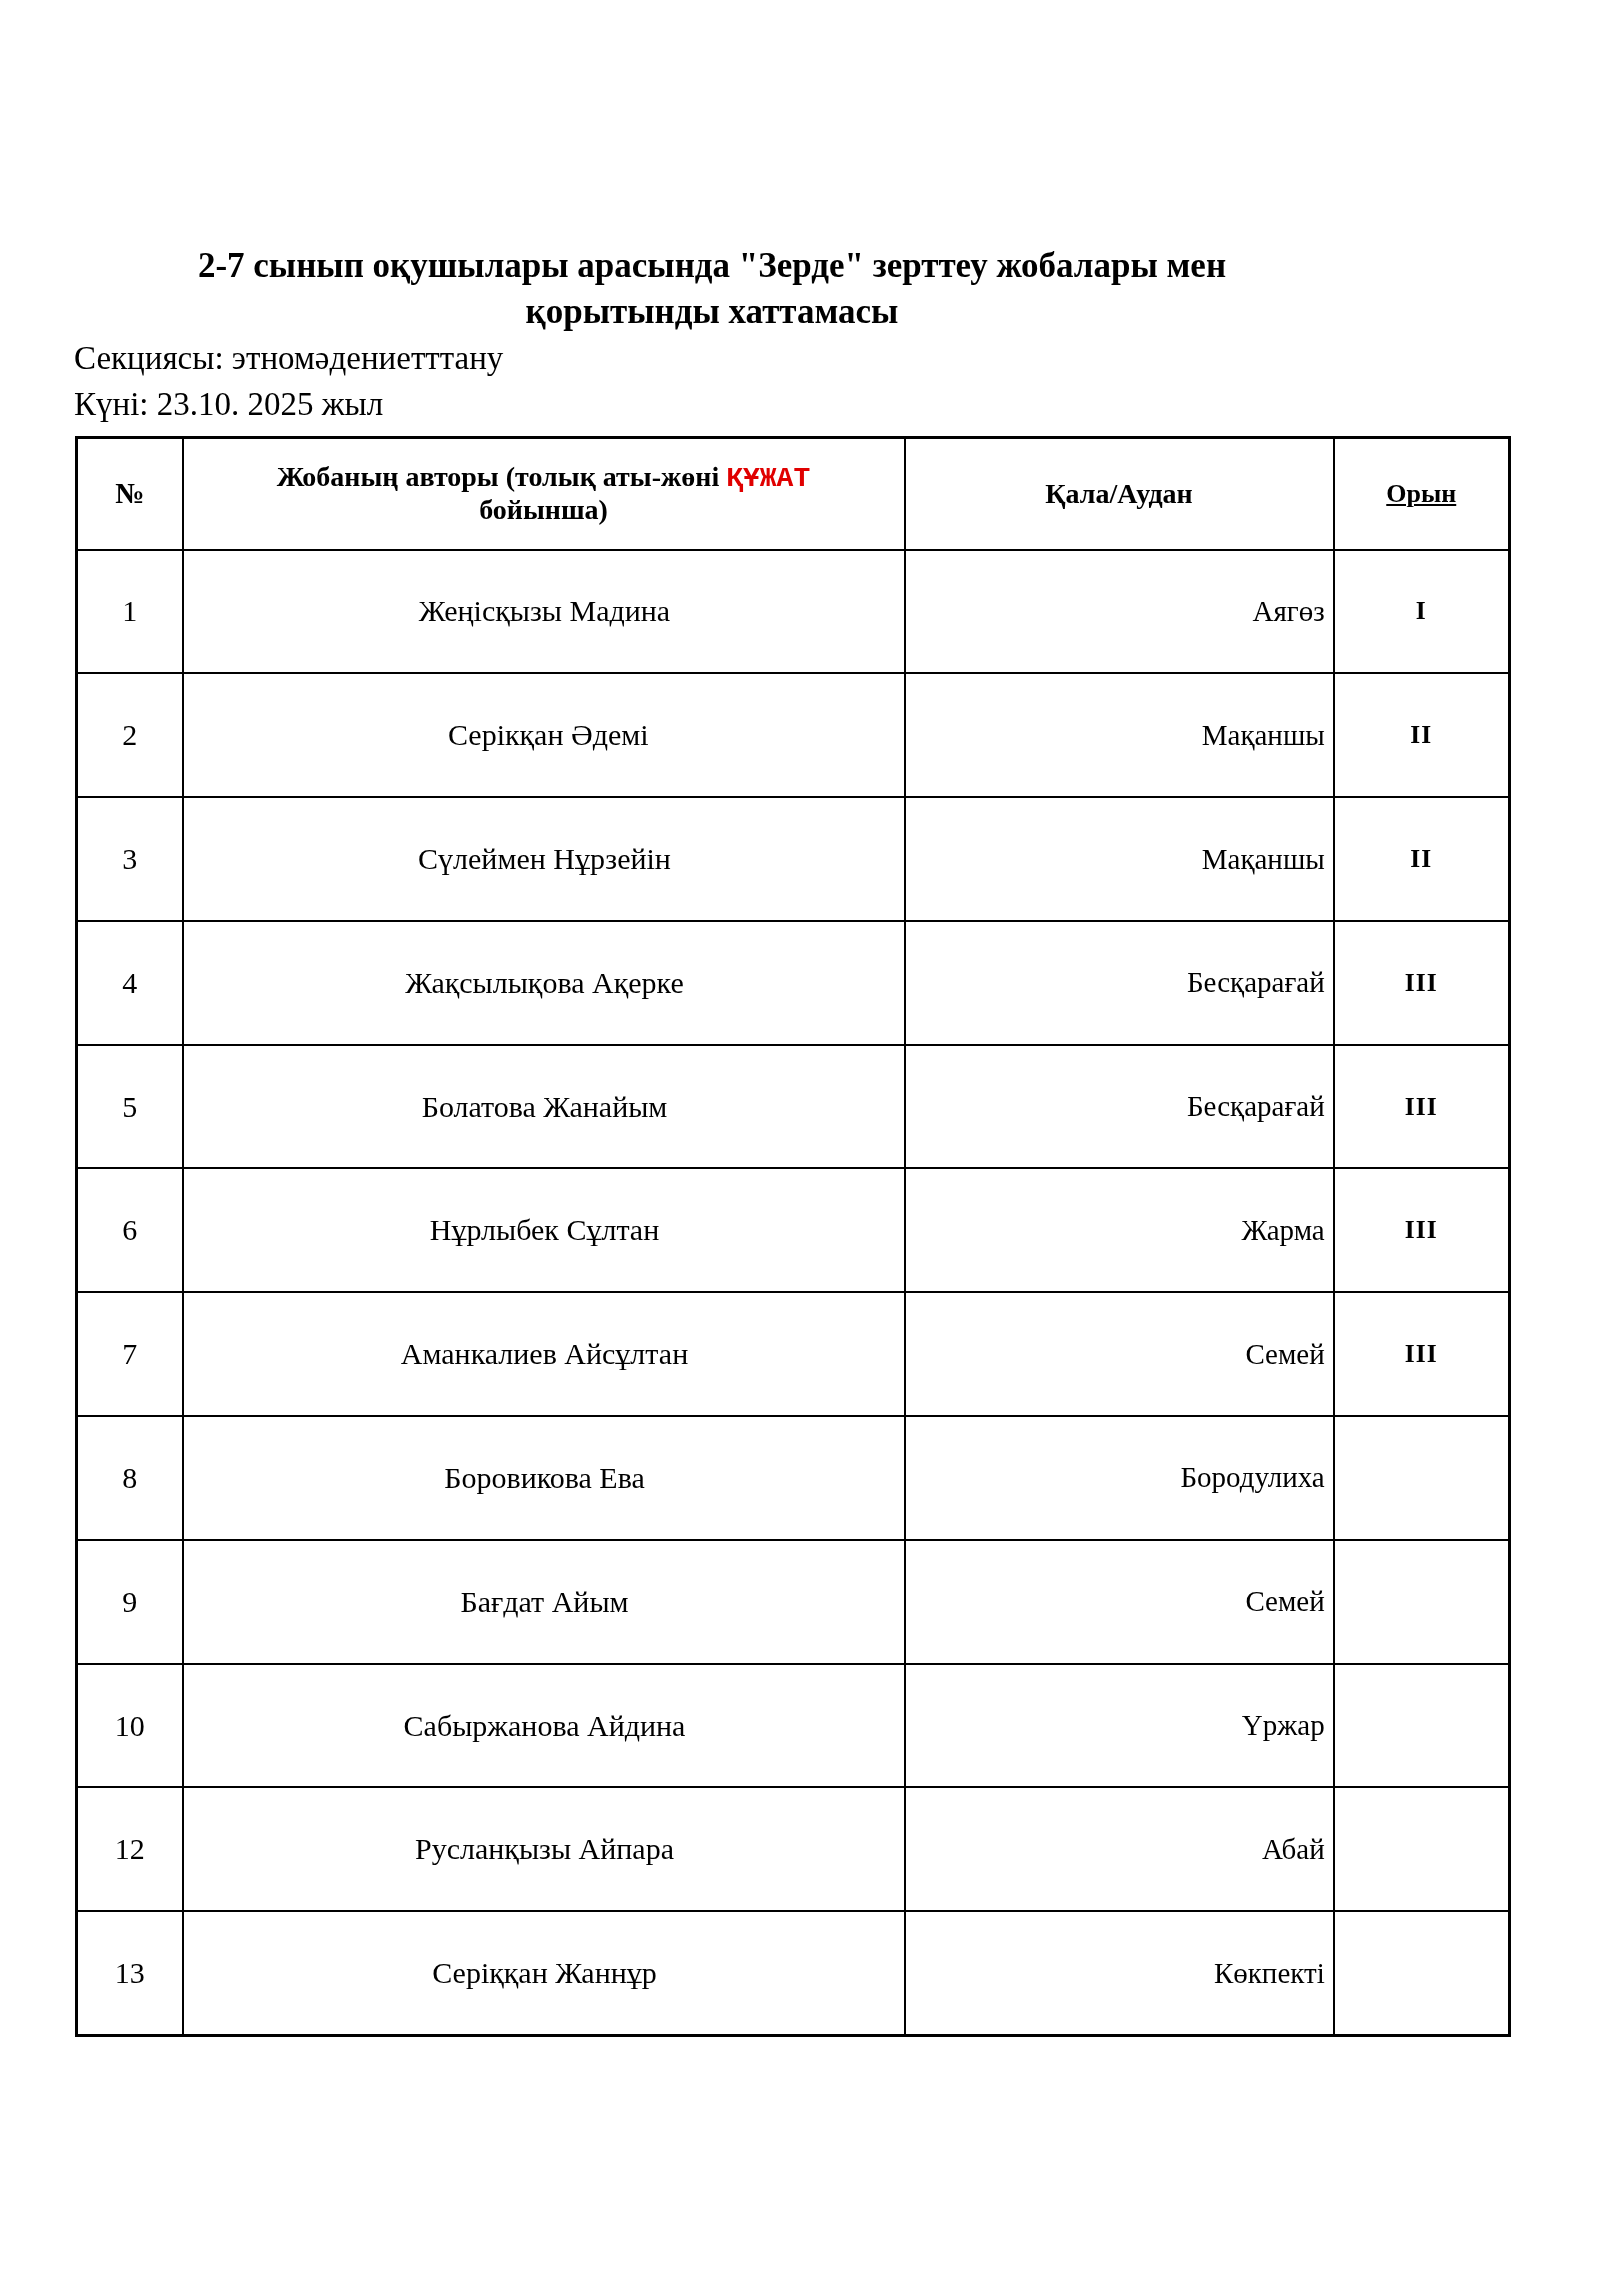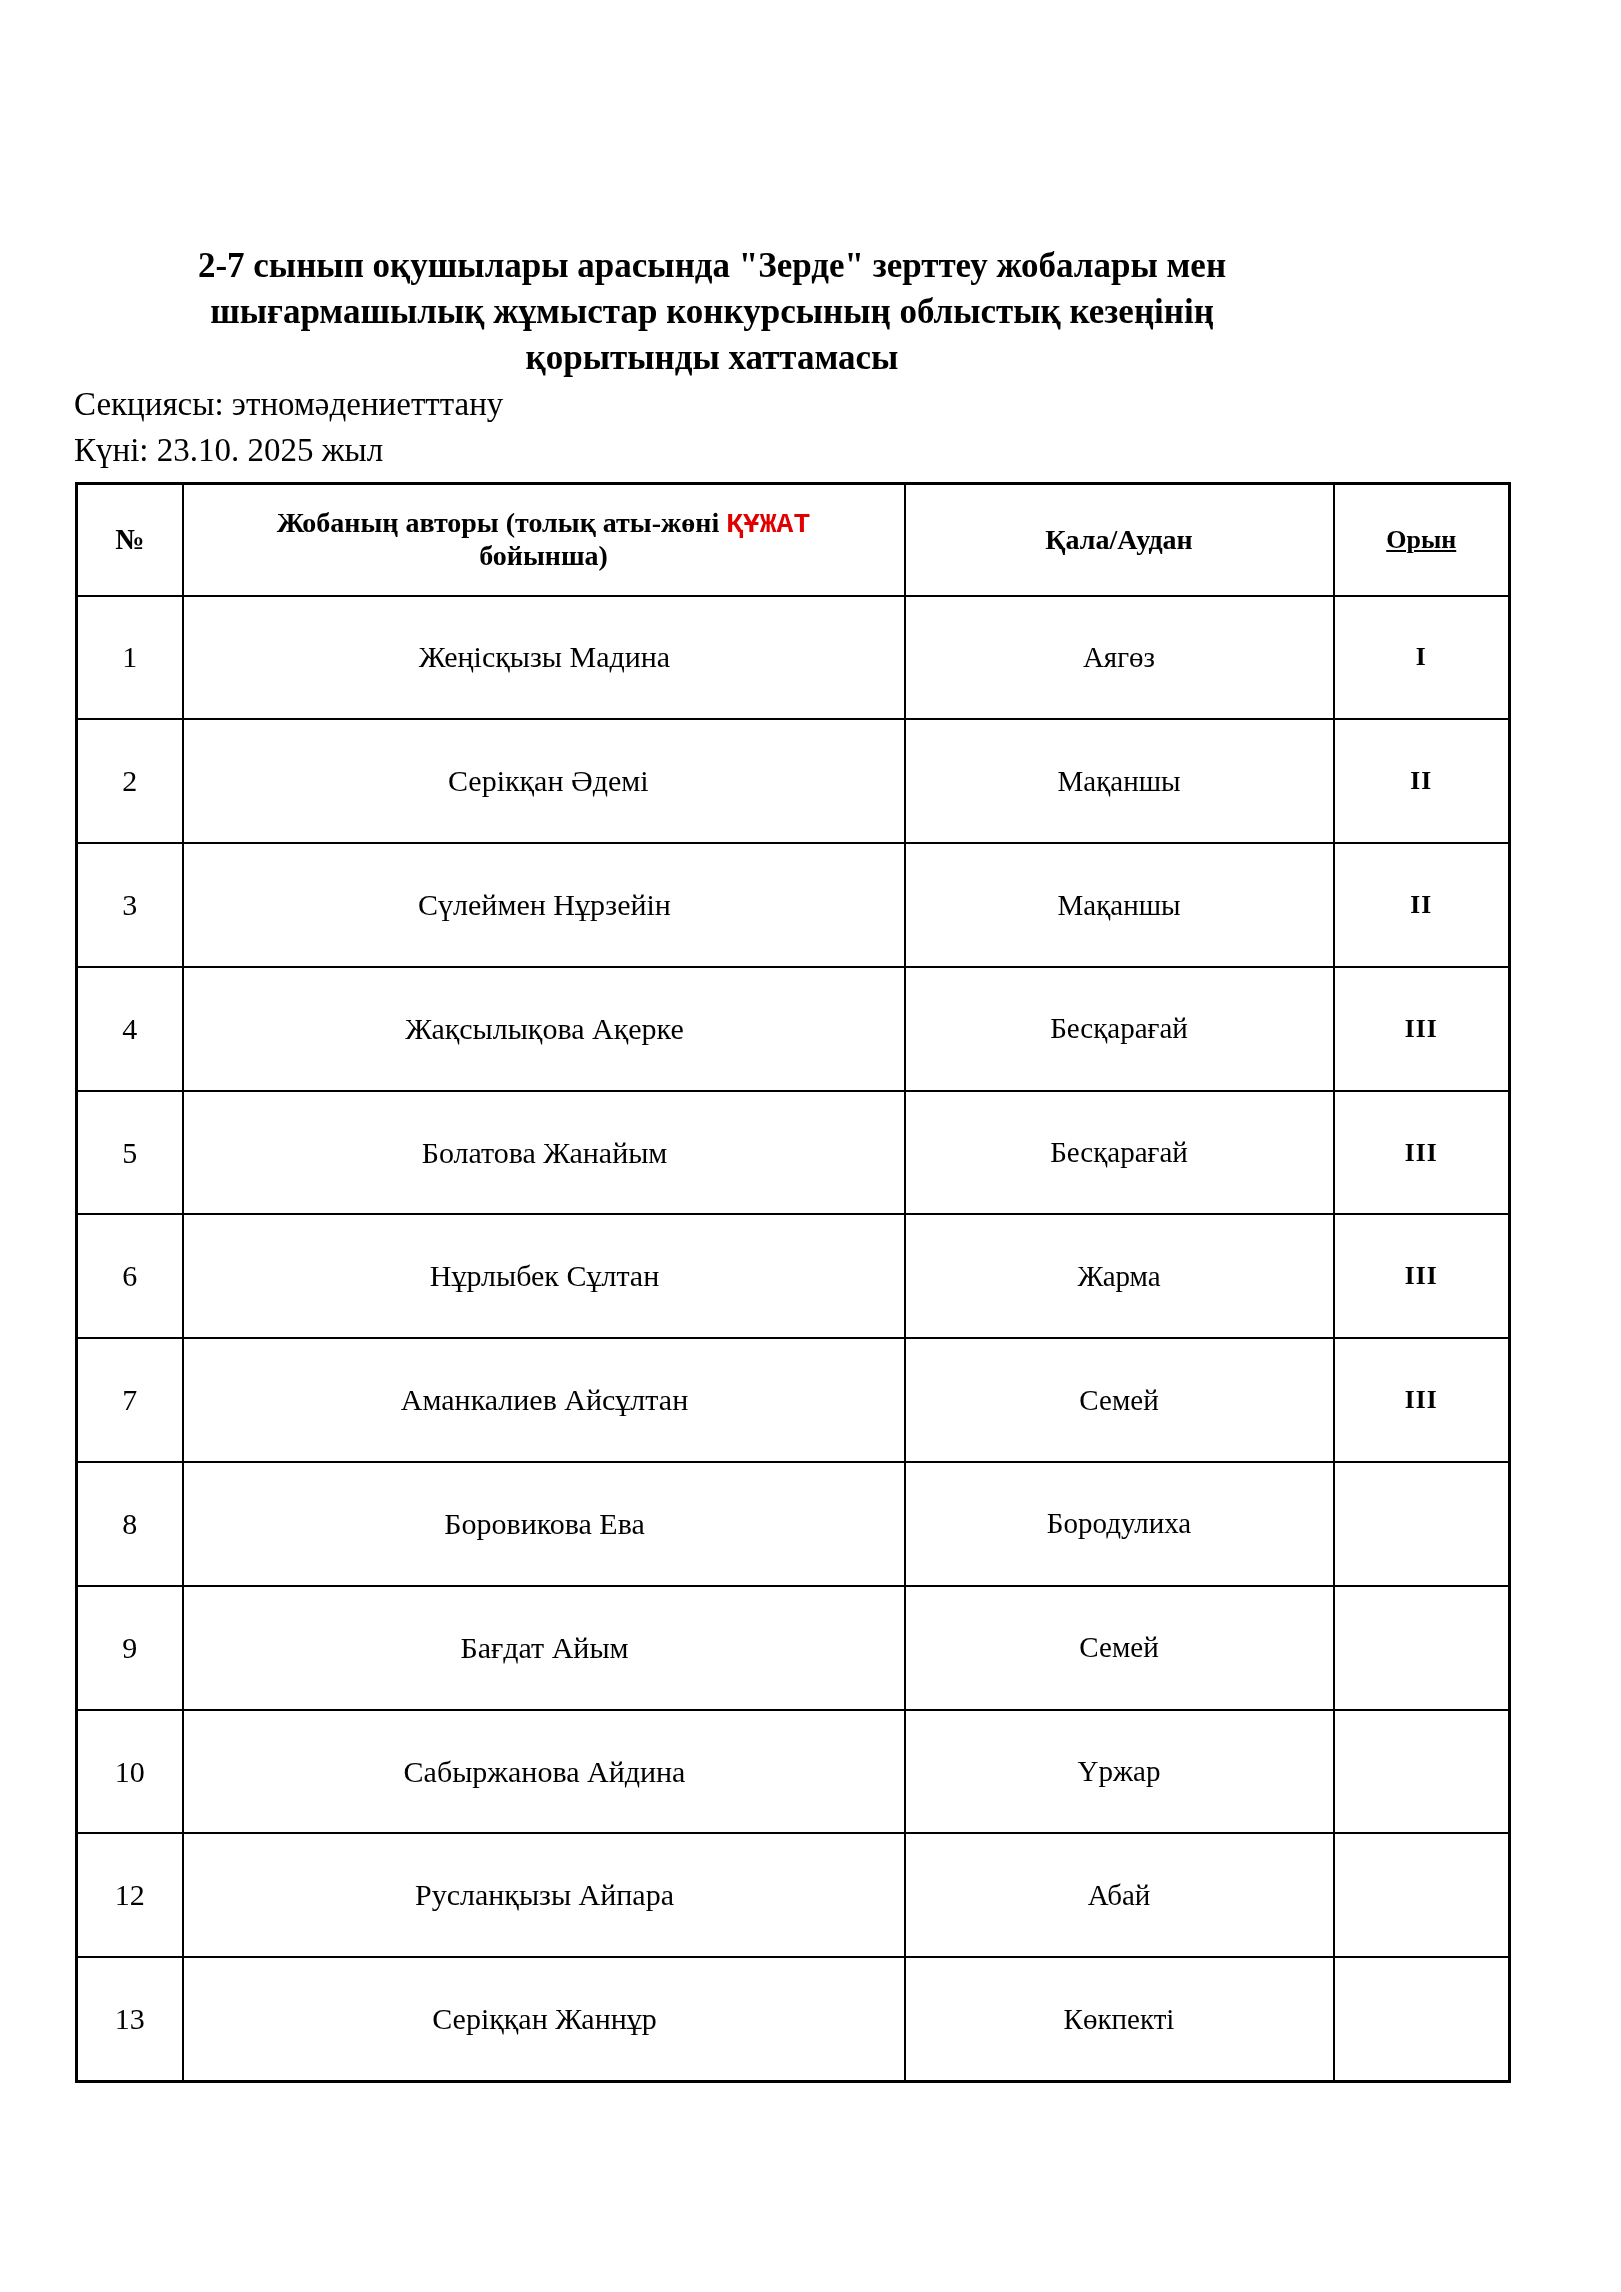--- a/index.html
+++ b/index.html
@@ -70,21 +70,21 @@
   td.cell-num {
     text-align: center;
     padding: 3.9px 2px;
   }
   td.cell-author {
     text-align: center;
     padding-left: 9.8px;
     white-space: pre-wrap;
   }
   td.cell-city {
-    text-align: center;
+    text-align: right;
     font-size: 29px;
     padding-left: 7.8px;
   }
   td.cell-place {
     text-align: center;
     font-weight: bold;
     font-size: 25.5px;
     letter-spacing: 1px;
   }
   .hl {
@@ -92,21 +92,20 @@
     font-family: Liberation Mono, monospace;
   }
 </style>
 </head>
 <body>
 
 <div class="doc">
 
   <div class="doc-title">
     <div>2-7 сынып оқушылары арасында "Зерде" зерттеу жобалары мен</div>
-    <div>шығармашылық жұмыстар конкурсының облыстық кезеңінің</div>
     <div>қорытынды хаттамасы</div>
   </div>
 
   <div class="meta-line">Секциясы: этномәдениетттану</div>
   <div class="meta-line">Күні: 23.10. 2025 жыл</div>
 
   <table class="results">
     <colgroup>
       <col class="c-num">
       <col class="c-author">

